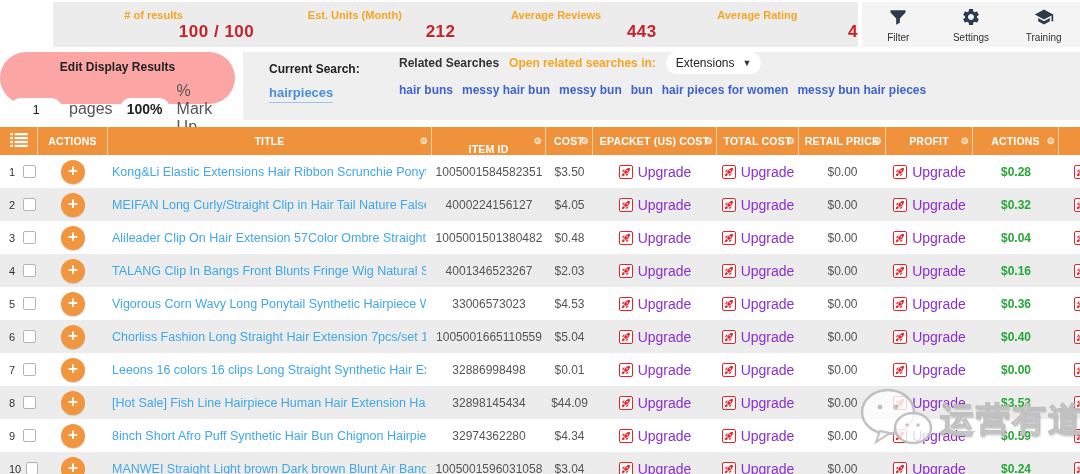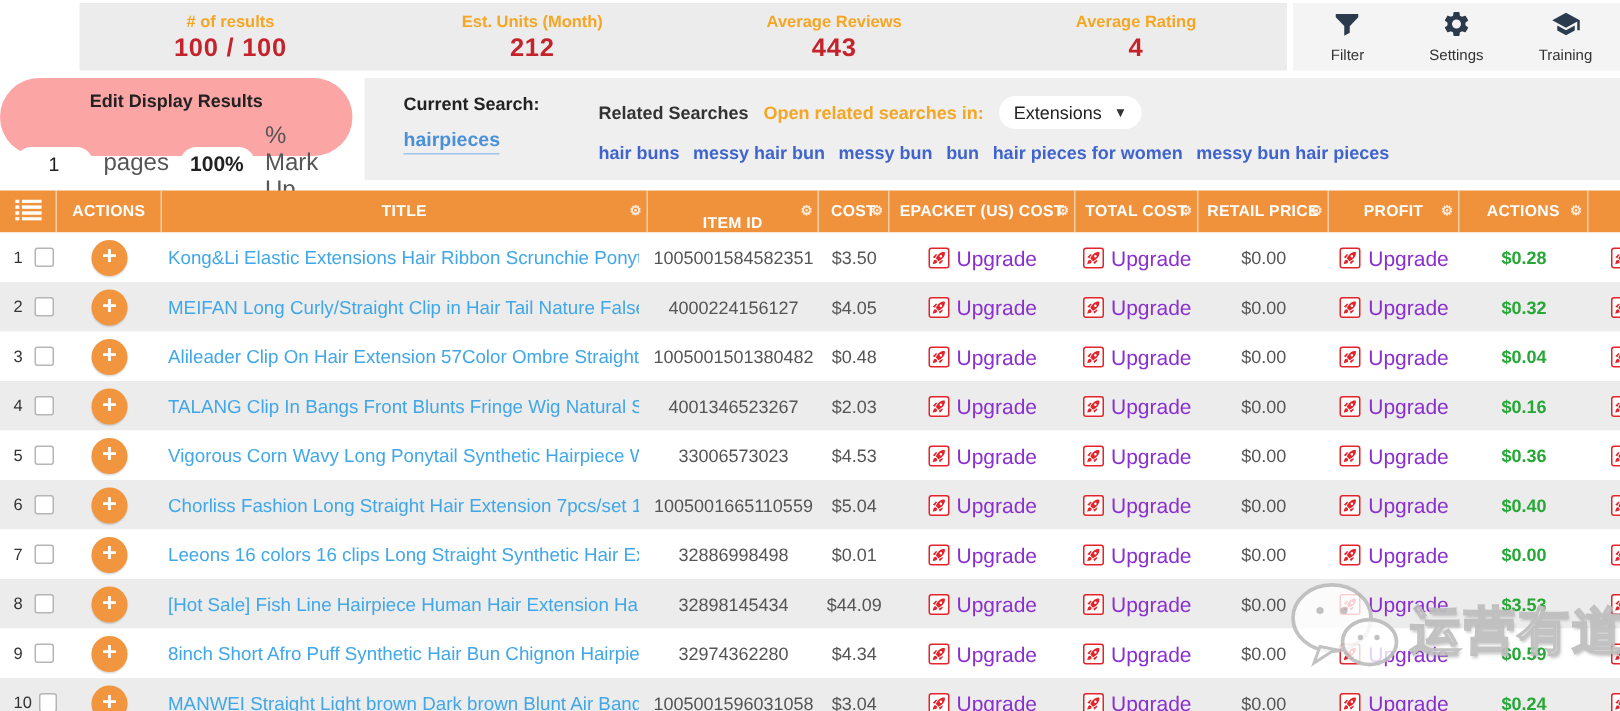--- a/index.html
+++ b/index.html
@@ -5,41 +5,41 @@
   * { box-sizing: border-box; margin: 0; padding: 0; }
   html,body { width:1080px; height:474px; overflow:hidden; background:#fff;
     font-family:"Liberation Sans", sans-serif; position:relative; }
 
   
   .topbar { position:absolute; top:0; left:0; width:1080px; height:47px; background:#fff; }
   .stats-panel { position:absolute; left:53px; top:2px; width:805px; height:45px;
     background:#ececec; display:flex; align-items:center; }
   .stat { flex:1; text-align:center; }
   .stat-label { color:#f5a623; font-size:11px; font-weight:bold; line-height:14px; }
-  .stat-value { color:#c4232b; font-size:17px; font-weight:bold; line-height:19px; letter-spacing:.5px; }
+  .stat-value { color:#c4232b; font-size:17px; font-weight:bold; line-height:19px; letter-spacing:.5px;text-align:right; }
   .tools-panel { position:absolute; left:862px; top:2px; width:218px; height:45px;
     background:#f4f4f4; display:flex; align-items:center; justify-content:space-around; }
   .tool { display:flex; flex-direction:column; align-items:center; cursor:pointer; width:64px; }
   .tool svg { width:20px; height:20px; fill:#2b3b4d; }
   .tool-label { font-size:10px; color:#333; margin-top:1px; }
 
   
   .controlbar { position:absolute; top:52px; left:0; width:1080px; height:68px; display:flex; }
   .display-panel { width:235px; height:52px; background:#fca5a5; padding:8px 8px 0 8px;border-radius:31px; }
   .display-title { text-align:center; font-size:12px; font-weight:bold; color:#222; margin-bottom:8px; }
   .display-row { display:flex; align-items:center; gap:7px; padding-left:2px; }
   .pill-input { width:52px; height:22px; border:none; border-radius:11px; background:#fff;
     text-align:center; font-size:13px; color:#222; font-family:"Liberation Sans",sans-serif; }
   .pill-input.bold { font-weight:bold; font-size:14px; width:50px; }
   .pill-label { font-size:16px; color:#555; }
   .search-panel { margin-left:8px; flex:1; height:68px; background:#efefef; padding:10px 0 0 26px; position:relative; }
   .current-search-label { font-size:12px; font-weight:bold; color:#222; }
   .current-search-value { display:inline-block; margin-top:9px; font-size:13px; font-weight:bold;
     color:#4a90d9; border-bottom:1px solid #9fc3ea; padding-bottom:2px; cursor:pointer; }
-  .related-block { position:absolute; left:156px; top:12px; right:8px; }
+  .related-block { position:absolute; left:156px; top:0; right:8px; }
   .related-row { display:flex; align-items:center; gap:10px; }
   .related-label { font-size:12px; font-weight:bold; color:#333; }
   .open-in-label { font-size:12px; font-weight:bold; color:#f5a623; }
   .open-in-select { background:#fff; border-radius:12px; height:22px; padding:0 10px;
     font-size:12px; color:#222; display:flex; align-items:center; gap:8px; cursor:pointer; }
   .open-in-select .chev { font-size:9px; color:#333; }
   .related-links { margin-top:9px; display:flex; gap:9px; flex-wrap:nowrap; }
   .related-links a { font-size:12px; color:#4064cd; text-decoration:none; font-weight:bold; white-space:nowrap; cursor:pointer; }
 
   

